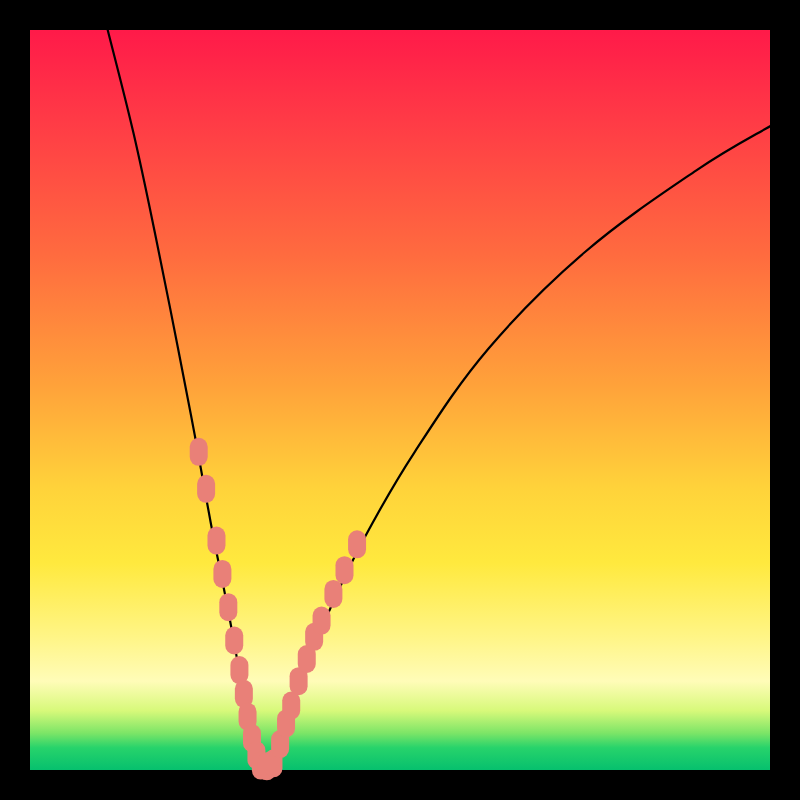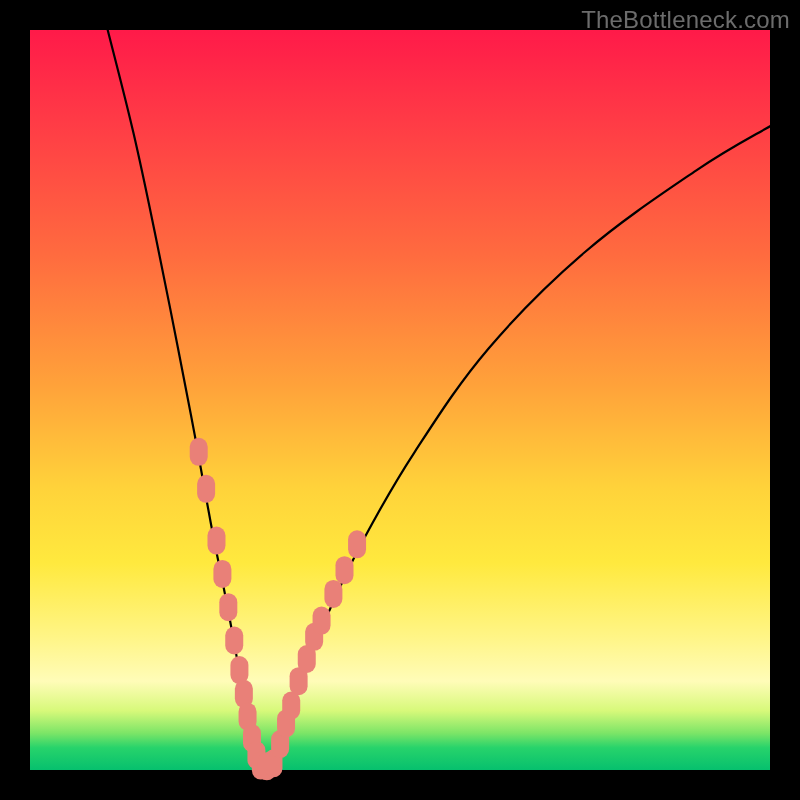--- a/index.html
+++ b/index.html
@@ -58,21 +58,20 @@
     top: 0;
     width: 740px;
     height: 740px;
     overflow: visible;
   }
 </style>
 </head>
 <body>
 
 <div class="frame">
-  <div class="watermark">TheBottleneck.com</div>
 
   <div class="plot">
     <svg class="curve" viewBox="0 0 740 740">
       <g id="curve-layer">
           <path d="M 77.7 0 C 82.36200000000001 18.648000000000003, 94.94200000000001 66.30400000000002, 103.60000000000001 103.60000000000002 C 112.25800000000001 140.89600000000002, 117.808 168.57200000000006, 125.80000000000001 207.20000000000005 C 133.792 245.82800000000003, 140.674 280.90400000000005, 148 318.20000000000005 C 155.326 355.49600000000004, 160.506 382.432, 166.5 414.4 C 172.494 446.36799999999994, 175.97199999999998 467.828, 181.29999999999998 495.79999999999995 C 186.628 523.7719999999999, 191.70440000000002 547.156, 196.10000000000002 569.8 C 200.49560000000002 592.444, 202.65640000000002 604.95, 205.72000000000003 621.6 C 208.78360000000004 638.25, 210.85560000000004 649.3796, 213.12000000000003 662.3 C 215.38440000000003 675.2203999999999, 216.43519999999998 683.7896, 218.29999999999998 693.38 C 220.16479999999999 702.9704, 221.74839999999998 708.9200000000001, 223.48 715.58 C 225.2116 722.24, 226.588 726.384, 227.92 730.38 C 229.25199999999998 734.376, 229.548 736.448, 230.88 737.78 C 232.212 739.112, 233.58839999999998 739.3783999999999, 235.32 737.78 C 237.0516 736.1816, 238.2356 733.4288, 240.5 728.9 C 242.7644 724.3711999999999, 244.57 720.612, 247.9 712.62 C 251.23000000000002 704.628, 254.338 696.6212, 259 684.5 C 263.662 672.3788, 267.14 662.596, 273.8 645.28 C 280.46000000000004 627.9639999999999, 285.344 612.5423999999999, 296 588.3 C 306.656 564.0576, 317.016 540.57, 333 510.6 C 348.984 480.63000000000005, 362.156 456.432, 384.8 421.8 C 407.444 387.168, 428.164 354.16400000000004, 458.8 318.20000000000005 C 489.43600000000004 282.23600000000005, 517.704 253.96800000000002, 555 222 C 592.296 190.03199999999998, 632.7 163.24399999999991, 666 140.5999999999999 C 699.3 117.95599999999992, 726.68 104.19200000000002, 740 96.20000000000005" fill="none" stroke="#000000" stroke-width="2.2" stroke-linecap="round"></path>
         </g>
       <g id="marker-layer">
           <rect x="159.72" y="407.80" width="18" height="28" rx="9.00" ry="9.00" fill="#e98078" stroke="#d6655c" stroke-width="0"></rect>
           <rect x="167.12" y="444.80" width="18" height="28" rx="9.00" ry="9.00" fill="#e98078" stroke="#d6655c" stroke-width="0"></rect>
           <rect x="177.48" y="496.60" width="18" height="28" rx="9.00" ry="9.00" fill="#e98078" stroke="#d6655c" stroke-width="0"></rect>

